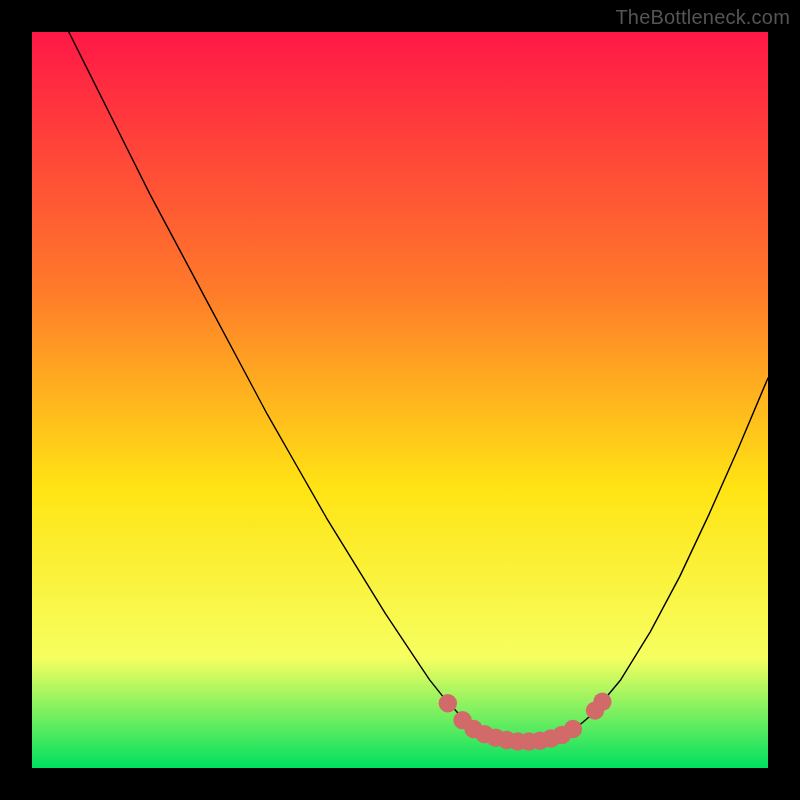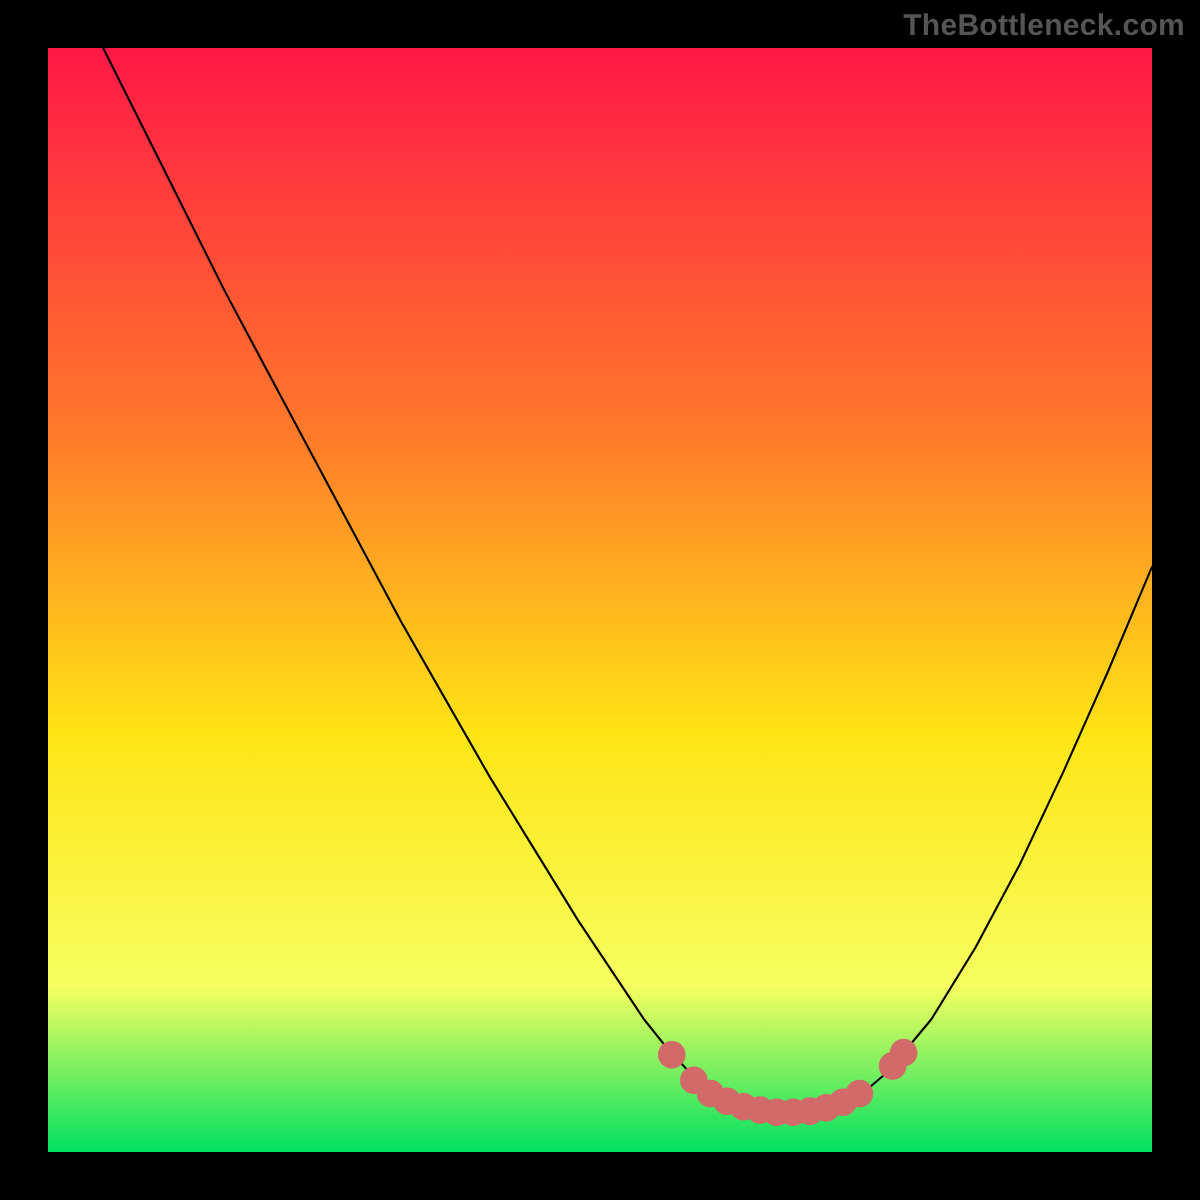--- a/index.html
+++ b/index.html
@@ -16,21 +16,21 @@
     width: 800px;
     height: 800px;
     background: #000;
   }
   .watermark {
     position: absolute;
     top: 6px;
     right: 10px;
     color: #555;
     font-size: 20px;
-    font-weight: 700;
+    font-weight: 400;
     letter-spacing: 0.2px;
     z-index: 5;
   }
   svg.plot {
     position: absolute;
     left: 32px;
     top: 32px;
     width: 736px;
     height: 736px;
     display: block;

